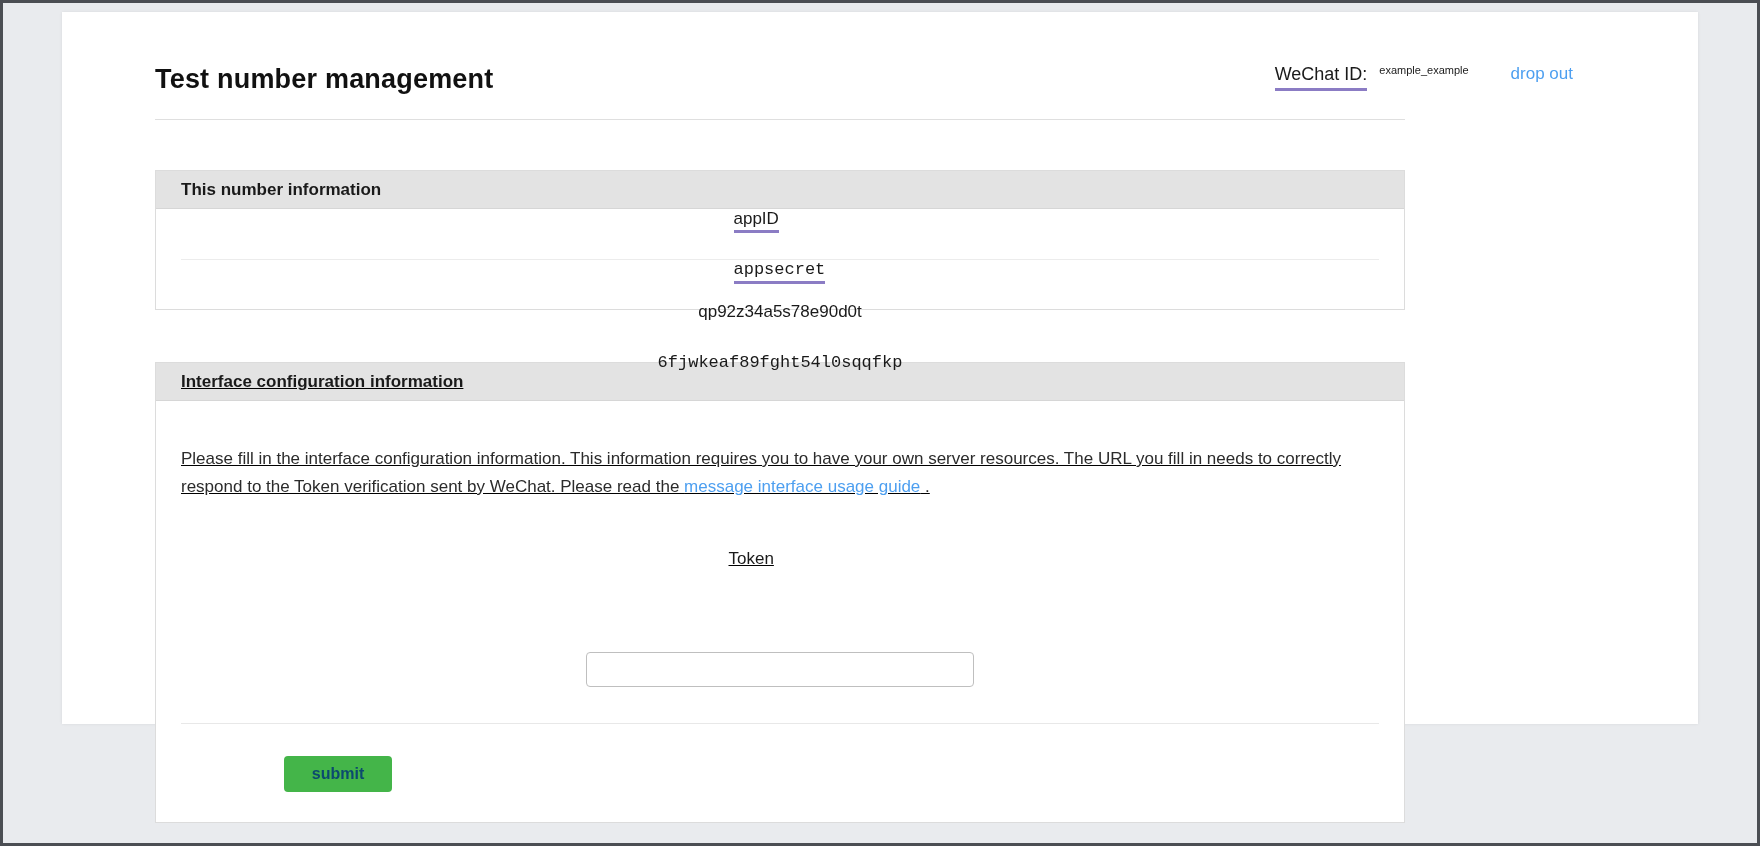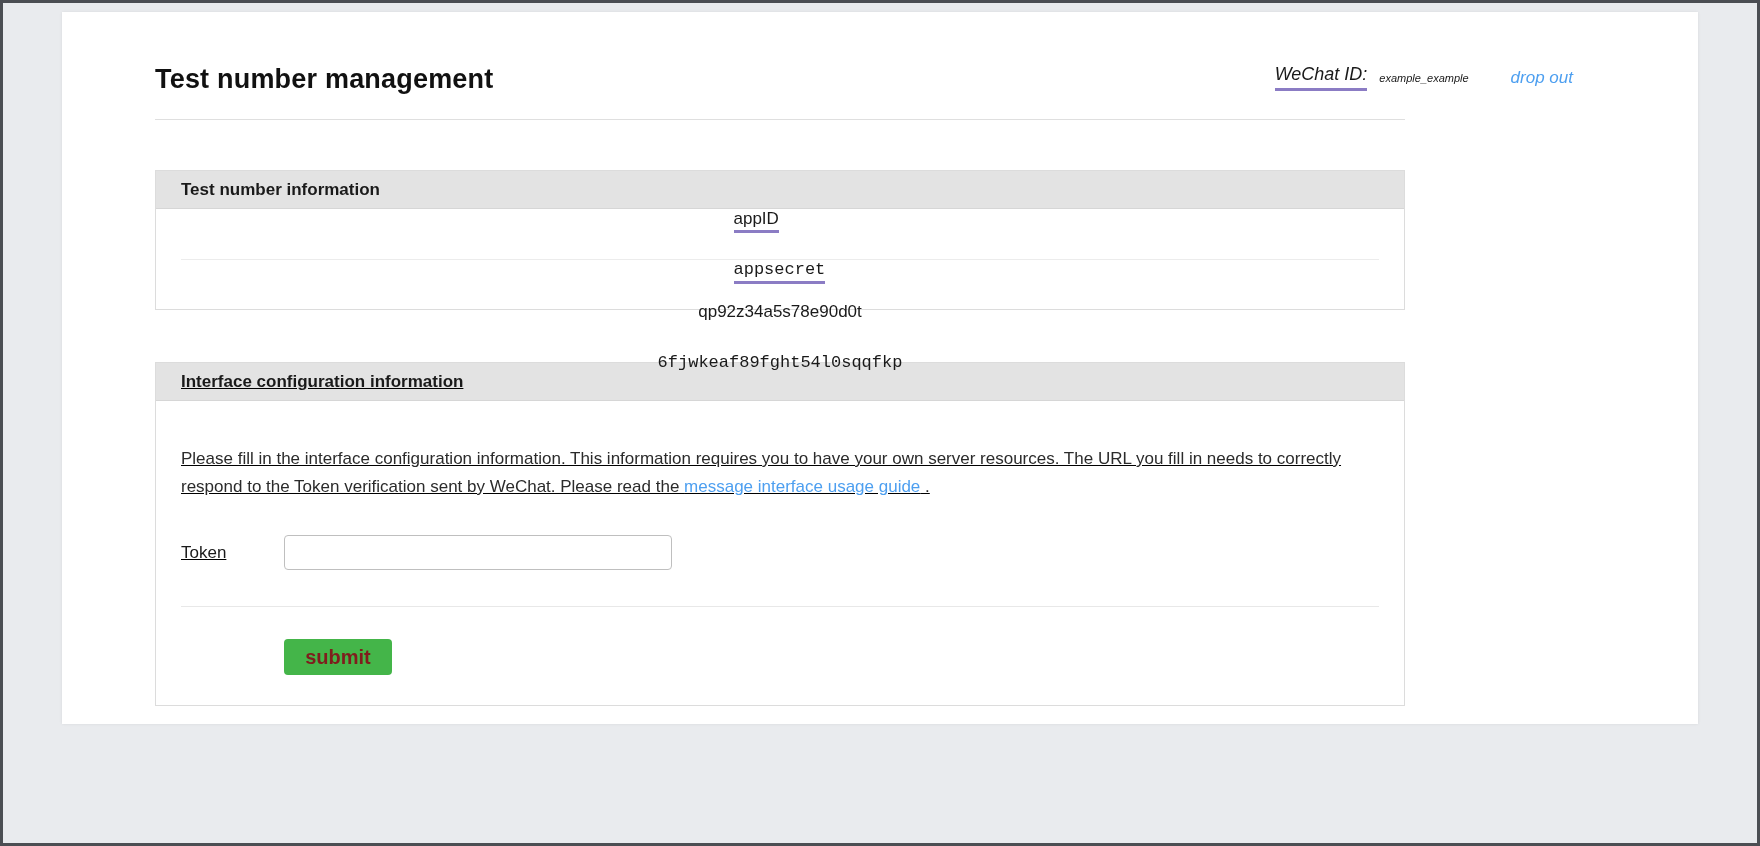--- a/index.html
+++ b/index.html
@@ -28,24 +28,22 @@
     align-items:flex-end;
   }
   .page-title {
     font-size:27px;
     font-weight:bold;
     color:#111;
     letter-spacing:0.2px;
   }
   .header-right {
     display:flex;
-    align-items:center;
     padding-bottom:4px;
     font-size:17px;
-    font-style:italic;
   }
   .wechat-id-label {
     font-size:18px;
     color:#1a1a1a;
     border-bottom:3px solid #8b7cc4;
     padding-bottom:3px;
   }
   .wechat-id-value { margin-left:12px; color:#1a1a1a; font-size:11px; }
   .logout-link {
     margin-left:42px;
@@ -101,42 +99,42 @@
   .config-body { padding:25px 25px 30px 25px; }
   .config-desc {
     font-size:17px;
     line-height:28px;
     color:#2b2b2b;
     max-width:1200px;
     margin-top:19px;
   }
   .inline-link { color:#4d9ff0; text-decoration:none; cursor:pointer; }
   .form-row { display:flex; align-items:center; margin-top:24px; }
-  .form-row.token-row { margin-top:34px; }
+  .form-row.token-row { margin-top:48px;flex-direction:column; }
   .form-label { width:103px; flex:0 0 103px; font-size:17px; color:#1a1a1a; }
   .text-input {
     width:388px; height:35px;
     border:1px solid #bfbfbf;
     border-radius:4px;
     font-size:15px;
     padding:0 10px;
     color:#333;
     outline:none;
     font-family:"Liberation Sans","DejaVu Sans",sans-serif;
   }
   .form-divider {
     border-top:1px solid #e8e8e8;
     margin-top:36px;
   }
   .submit-row { margin-top:32px; padding-left:103px; }
   .submit-button {
     width:108px; height:36px;
     background:#44b549;
-    color:#7f1d1d;
-    font-size:20px;
+    color:#0c4a6e;
+    font-size:16px;
     font-weight:bold;
     border:none;
     border-radius:4px;
     cursor:pointer;
     font-family:"Liberation Sans","DejaVu Sans",sans-serif;
   }
 </style>
 </head>
 <body>
 
@@ -147,21 +145,21 @@
       <h1 class="page-title">Test number management</h1>
       <div class="header-right">
         <span class="wechat-id-label">WeChat ID:</span>
         <span class="wechat-id-value">example_example</span>
         <a class="logout-link">drop out</a>
       </div>
     </div>
     <div class="title-divider"></div>
 
     <div class="section section-1">
-      <div class="section-header">Test number information</div>
+      <div class="section-header">This number information</div>
       <div class="info-row">
         <div class="info-label-cell">
           <span class="info-label">appID</span>
         </div>
         <span class="info-value">qp92z34a5s78e90d0t</span>
       </div>
       <div class="info-row">
         <div class="info-label-cell">
           <span class="info-label">appsecret</span>
         </div>

